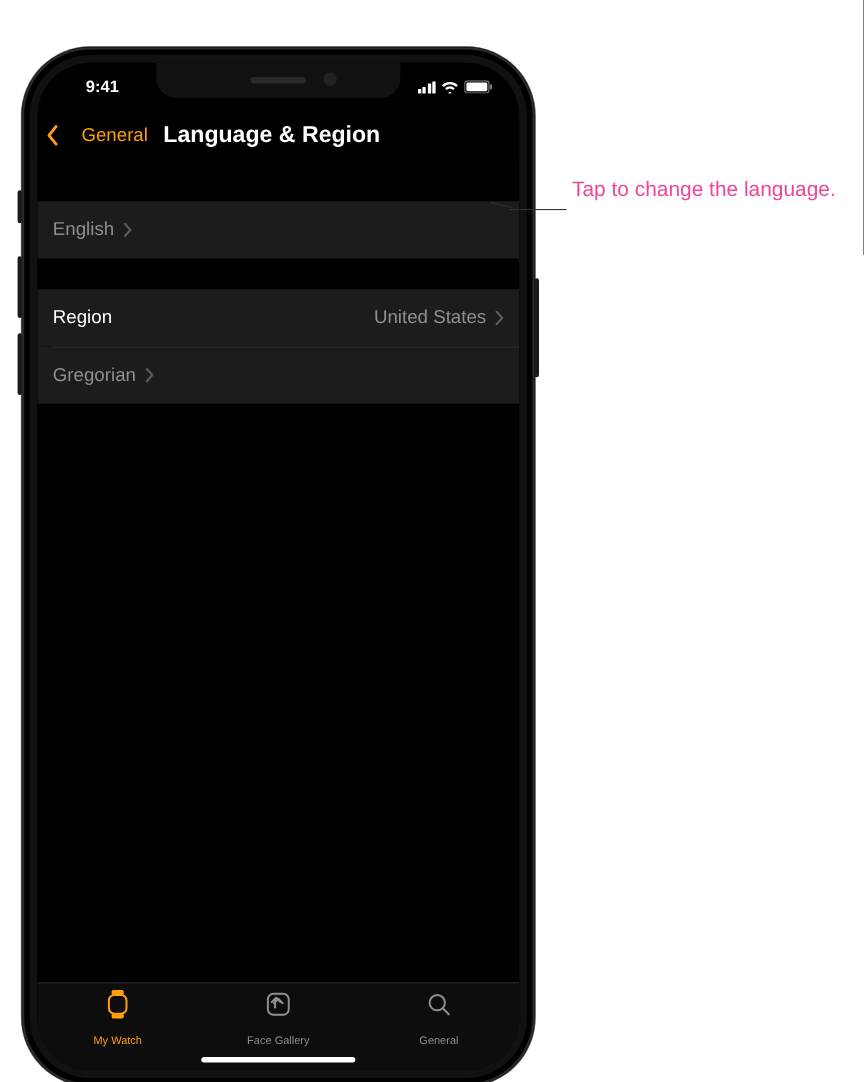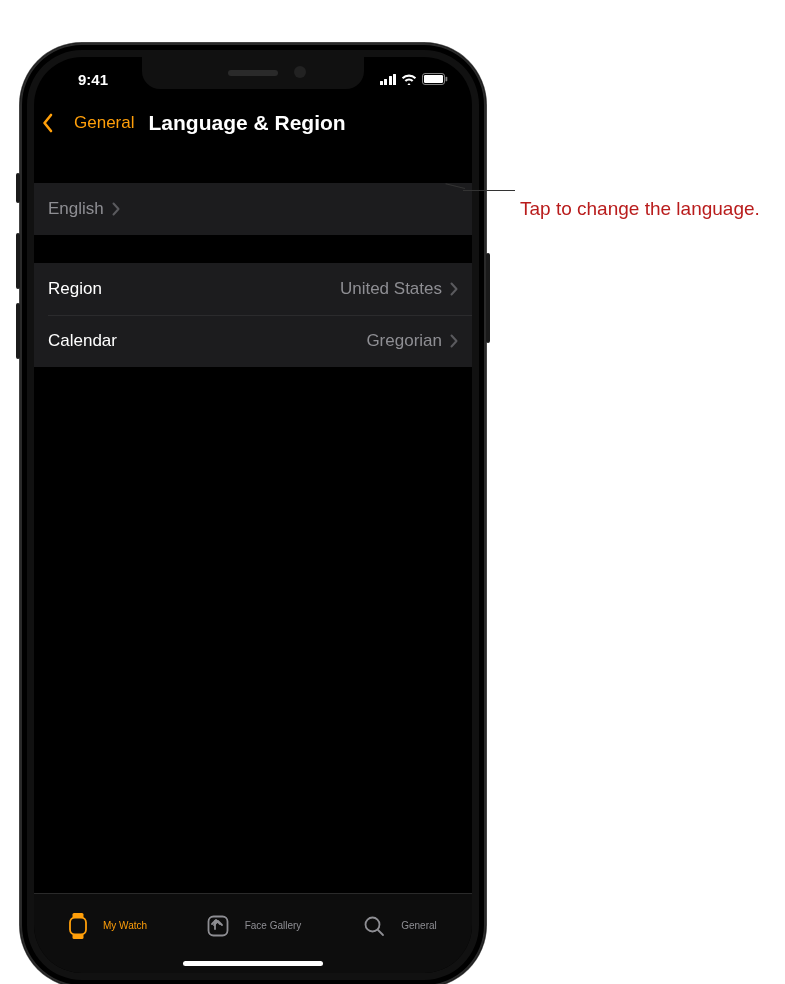--- a/index.html
+++ b/index.html
@@ -141,39 +141,38 @@
 
     
     .tab-bar {
       position:absolute; bottom:0; left:0; right:0;
       height: 80px;
       background: #0d0d0d;
       border-top: 1px solid #2a2a2a;
       display:flex;
       padding-bottom: 16px;
     }
-    .tab { flex:1; display:flex; flex-direction:row; align-items:center; justify-content:center; gap:14px; color:#8e8e93; font-size:10px;}
+    .tab { flex:1; display:flex; flex-direction:column; align-items:center; justify-content:center; gap:14px; color:#8e8e93; font-size:10px;}
     .tab.active { color: #ff9f0a; }
     .tab .icon { height: 28px; display:flex; align-items:center; justify-content:center; }
 
     .home-indicator {
       position:absolute; bottom:7px; left:50%; transform:translateX(-50%);
       width: 140px; height:5px; border-radius:3px; background:#fff;
     }
 
     
     .callout {
       position:absolute;
       left: 520px;
       top: 160px;
       width: 240px;
       font-size: 19px;
-      color:#b91c1c;
+      color:#ec4899;
       line-height: 1.35;
-      margin-top: 36px;
     }
     .callout-line {
       position:absolute;
       left: 463px;
       top: 190px;
       width: 52px;
       height: 1px;
       background: #333;
     }
     .callout-line::before, .callout-line::after {
@@ -251,21 +250,20 @@
           <div class="row">
             <span class="label">Region</span>
             <span class="value">United States</span>
             <span class="chevron">
               <svg width="8" height="14" viewBox="0 0 8 14">
                   <path fill="none" stroke="#5a5a5e" stroke-width="2" stroke-linecap="round" stroke-linejoin="round" d="M1.5 1.5 6.5 7l-5 5.5"></path>
                 </svg>
             </span>
           </div>
           <div class="row">
-            <span class="label">Calendar</span>
             <span class="value">Gregorian</span>
             <span class="chevron">
               <svg width="8" height="14" viewBox="0 0 8 14">
                   <path fill="none" stroke="#5a5a5e" stroke-width="2" stroke-linecap="round" stroke-linejoin="round" d="M1.5 1.5 6.5 7l-5 5.5"></path>
                 </svg>
             </span>
           </div>
         </div>
       </div>
 

